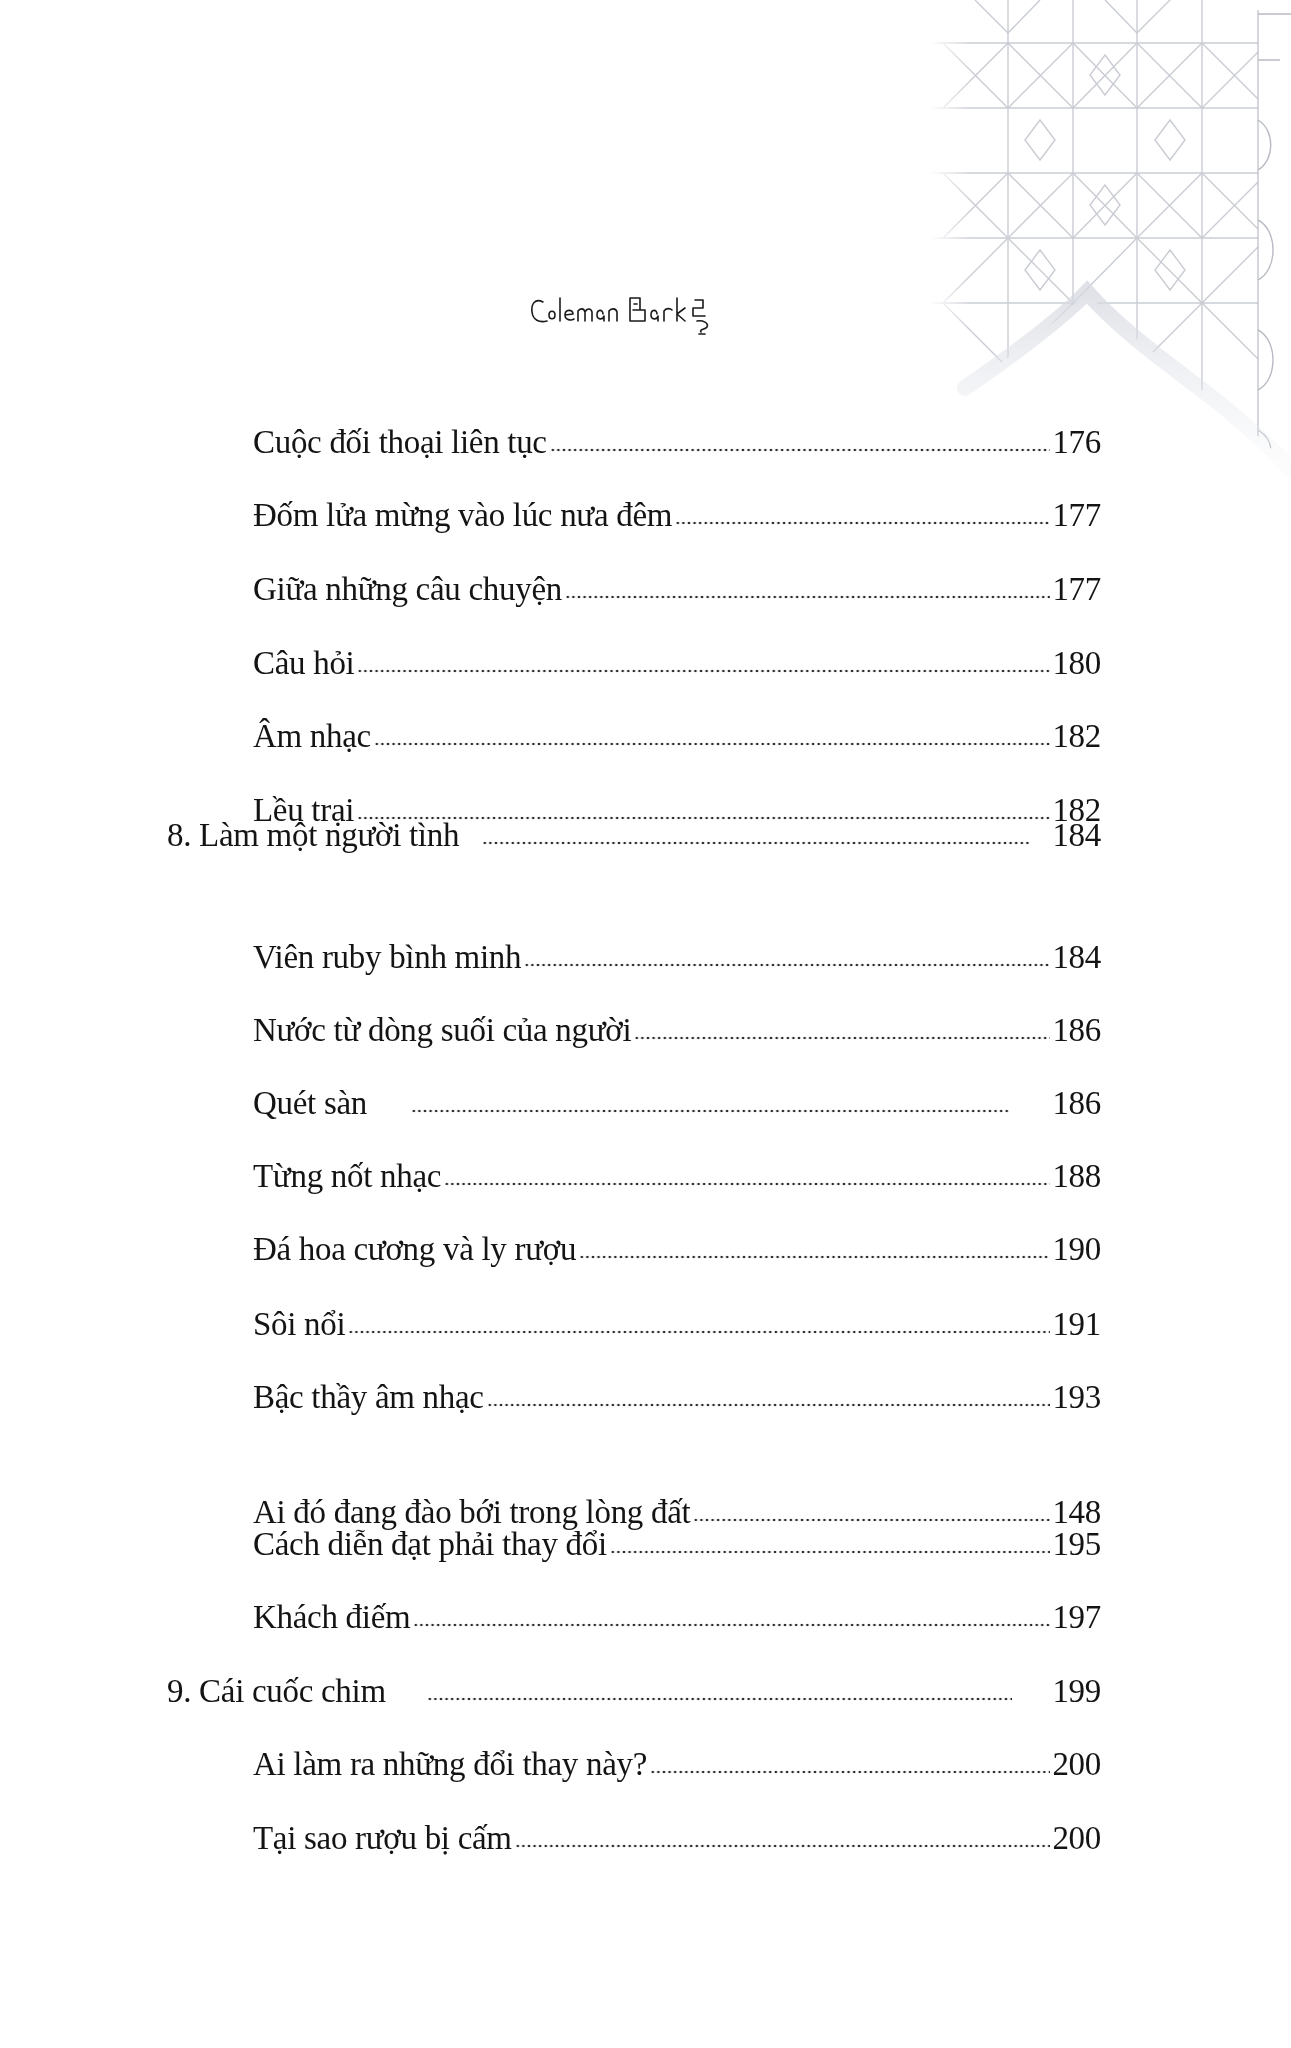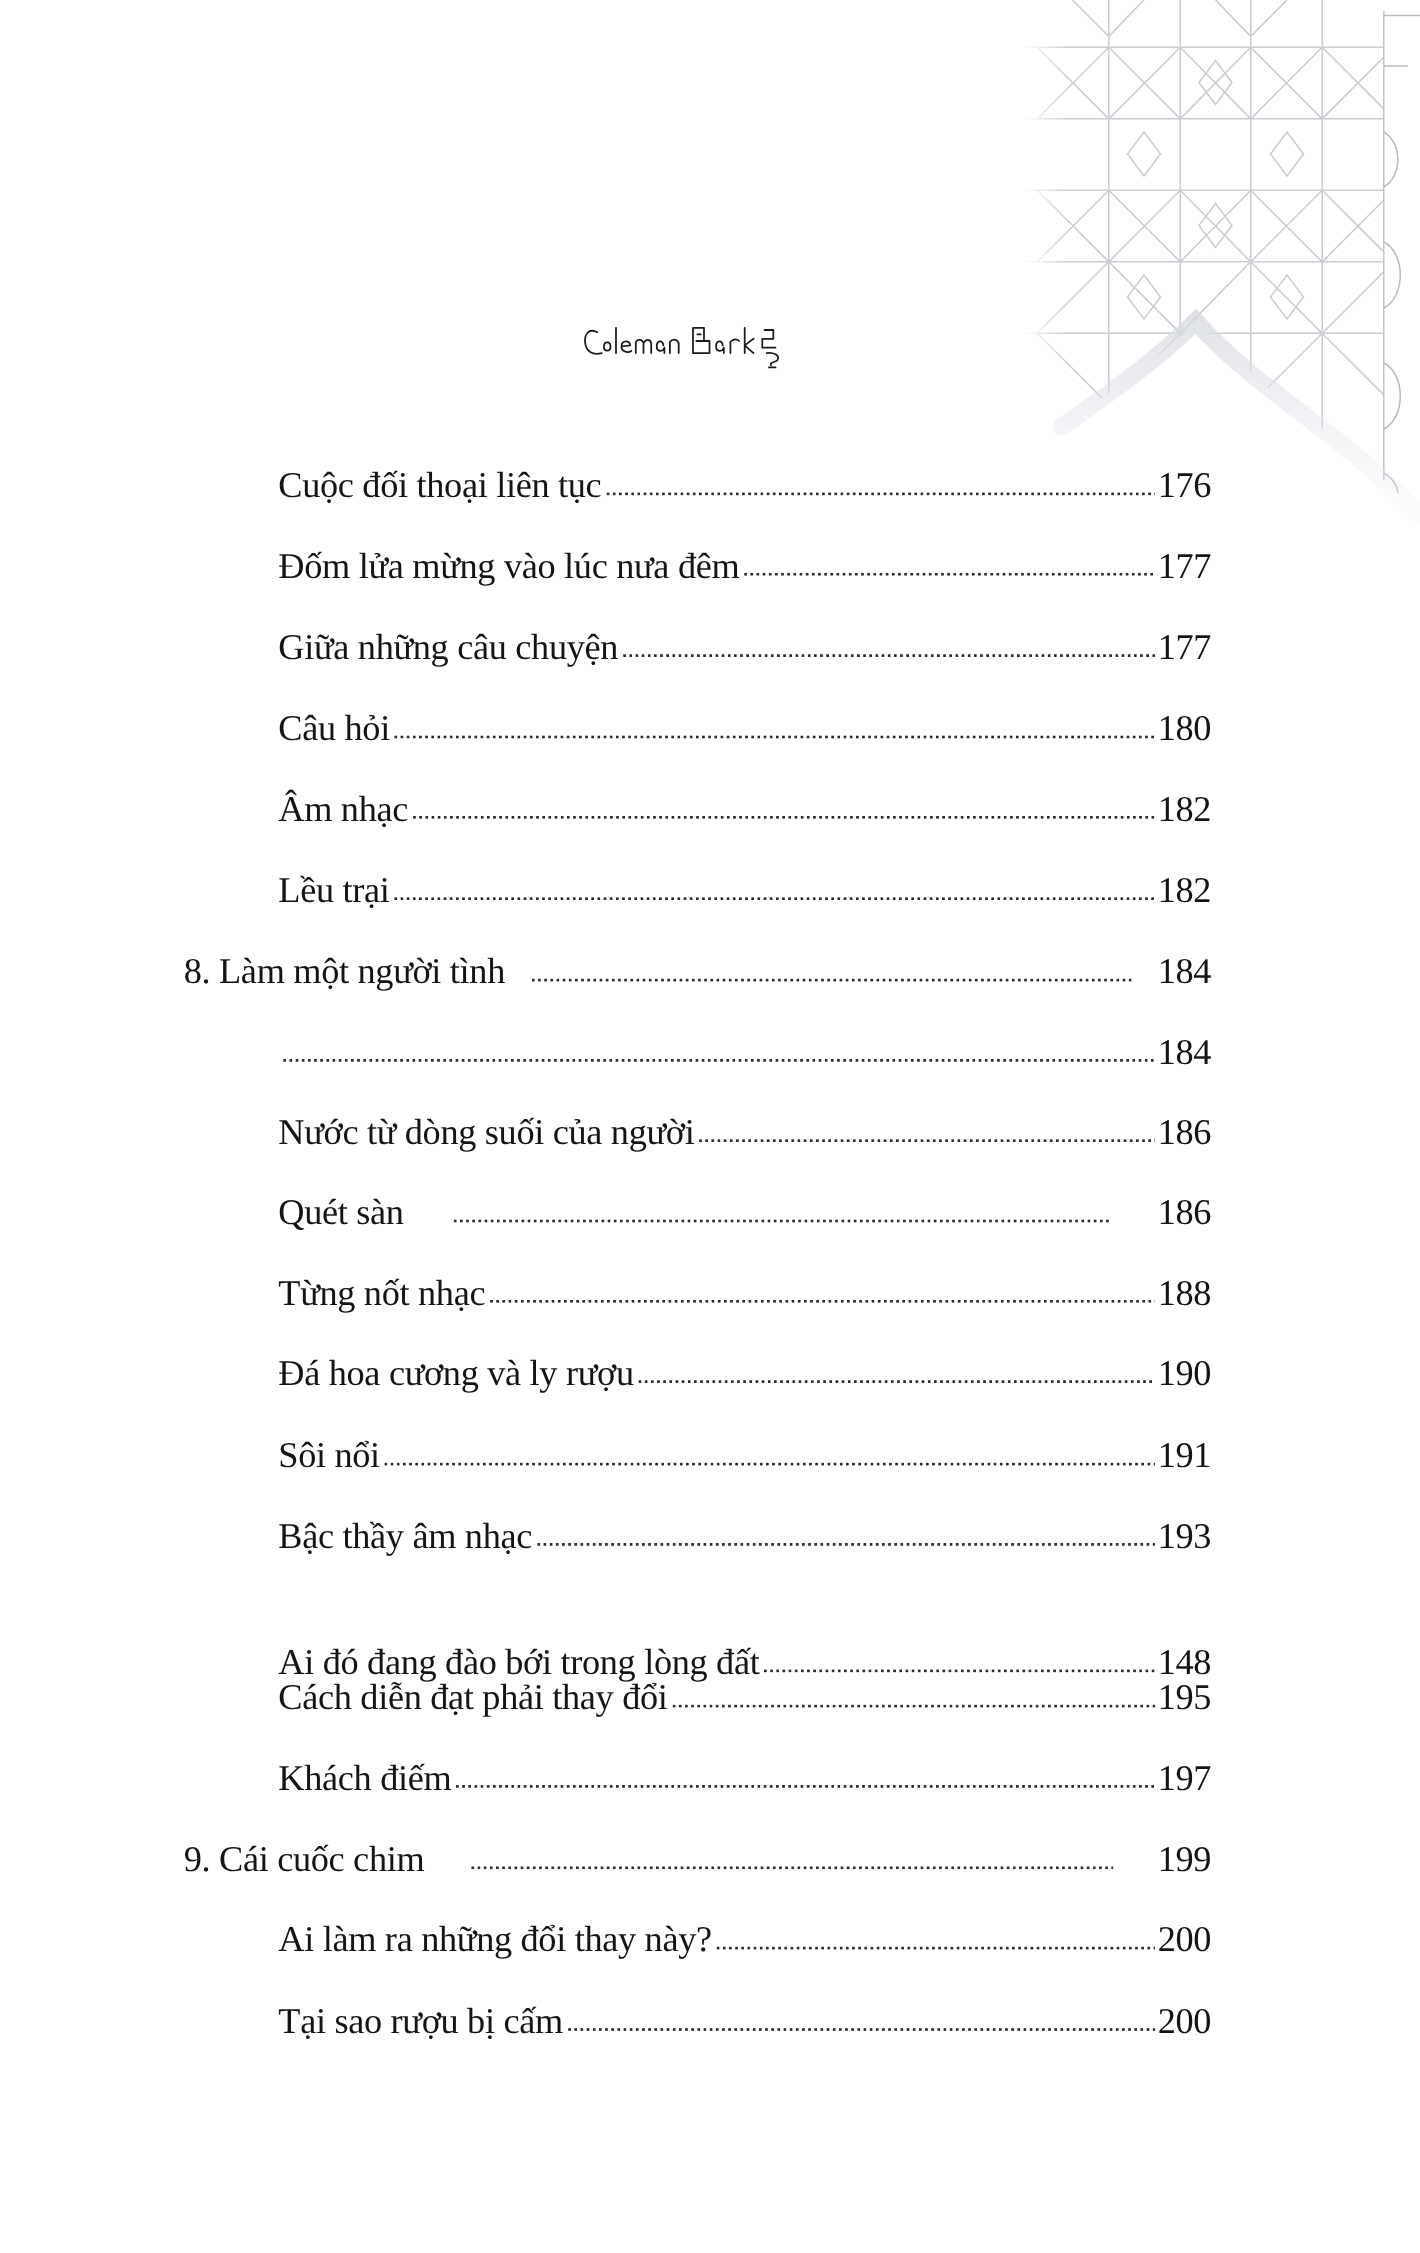--- a/index.html
+++ b/index.html
@@ -197,27 +197,28 @@
       <span class="toc-leader"></span>
       <span class="toc-page">182</span>
     </div>
 
     <div class="toc-row level-2" style="top:788px;">
       <span class="toc-title">Lều trại</span>
       <span class="toc-leader"></span>
       <span class="toc-page">182</span>
     </div>
 
-    <div class="toc-row level-1" style="top:862px;gap:20px;">
+    <div class="toc-row level-1" style="top:813px;gap:20px;">
       <span class="toc-title">8. Làm một người tình</span>
       <span class="toc-leader"></span>
       <span class="toc-page">184</span>
     </div>
 
     <div class="toc-row level-2" style="top:935px;">
+      <span class="toc-title">Viên ruby bình minh</span>
       <span class="toc-leader"></span>
       <span class="toc-page">184</span>
     </div>
 
     <div class="toc-row level-2" style="top:1008px;">
       <span class="toc-title">Nước từ dòng suối của người</span>
       <span class="toc-leader"></span>
       <span class="toc-page">186</span>
     </div>
 

